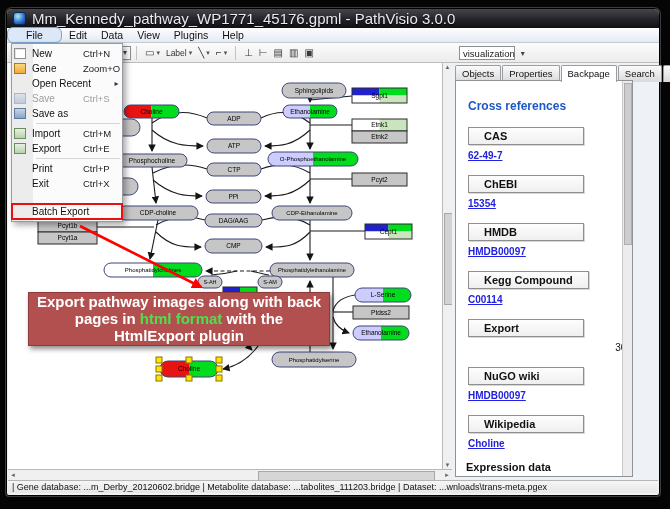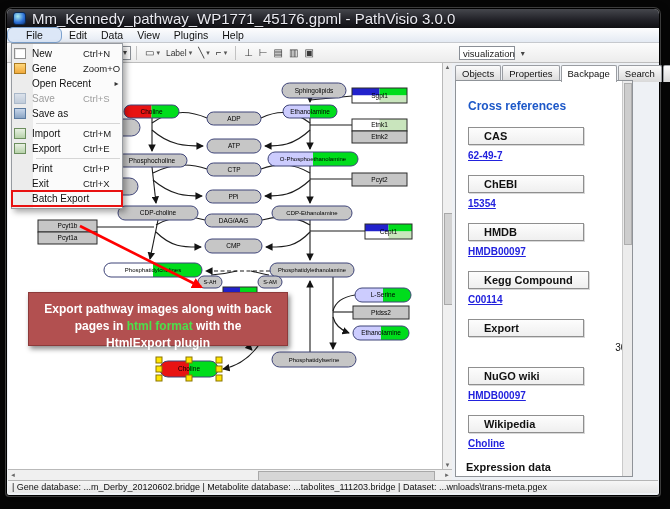--- a/index.html
+++ b/index.html
@@ -70,33 +70,33 @@
   
   .filemenu{position:absolute;left:4px;top:34px;width:110px;z-index:30;border:1px solid #979ba1;
             background:linear-gradient(90deg,#ececec 0,#ececec 21px,#fbfbfb 21px);box-shadow:3px 3px 6px rgba(0,0,0,.35);padding:2px 0;}
   .mrow{display:flex;align-items:center;height:15px;padding:0 3px 0 2px;font-size:10px;color:#111;position:relative;justify-content:flex-end;}
   .mrow .mic{width:12px;height:11px;margin-right:6px;flex:0 0 auto;box-sizing:border-box;}
   .mrow .mlabel{flex:1;white-space:nowrap;}
   .mrow .mshort{width:36px;text-align:left;font-size:9.5px;color:#222;}
   .mrow .msub{width:7px;font-size:8px;color:#333;}
   .mrow.disabled .mlabel,.mrow.disabled .mshort{color:#9d9d9d;}
   .mrow.disabled .mic{opacity:.45;}
-  .mrow.boxed{outline:2px solid #e81111;outline-offset:-1px;}
+  .mrow.boxed{outline:2px solid #e81111;outline-offset:-1px;margin-top:13px;}
   .msep{height:1px;background:#d6d6d6;margin:2px 2px 2px 24px;}
   .ic-new{background:#fff;border:1px solid #8f8f8f;box-shadow:inset 1px 1px 0 #e6e6e6;}
   .ic-open{background:linear-gradient(#fed77c,#f0a93c);border:1px solid #a97a22;}
   .ic-save,.ic-saveas{background:linear-gradient(#c7d6ea,#8aa4c4);border:1px solid #5b7aa0;}
   .ic-import,.ic-export{background:linear-gradient(#e8f0e2,#b7d2aa);border:1px solid #6c8e5e;}
   .ic-none{background:transparent;border:none;}
 
   
   .overlay{position:absolute;left:0;top:0;z-index:40;pointer-events:none;}
-  .callout{position:absolute;left:28px;top:292px;width:260px;height:54px;z-index:45;background:#b25050;border:1px solid #8c3a3a;
-           box-shadow:2px 3px 5px rgba(0,0,0,.45);color:#fff;font-weight:bold;font-size:12px;line-height:17px;text-align:center;
-           padding-top:8px;box-sizing:border-box;}
+  .callout{position:absolute;left:28px;top:292px;width:302px;height:54px;z-index:45;background:#b25050;border:1px solid #8c3a3a;
+           box-shadow:2px 3px 5px rgba(0,0,0,.45);color:#fff;font-weight:bold;font-size:15px;line-height:17px;text-align:center;
+           padding-top:0;box-sizing:border-box;}
   .callout .green{color:#4ce04c;}
 </style>
 </head>
 <body>
 
 <div class="stage">
   <div class="window">
 
     <div class="titlebar">
       <span class="appicon"></span>

